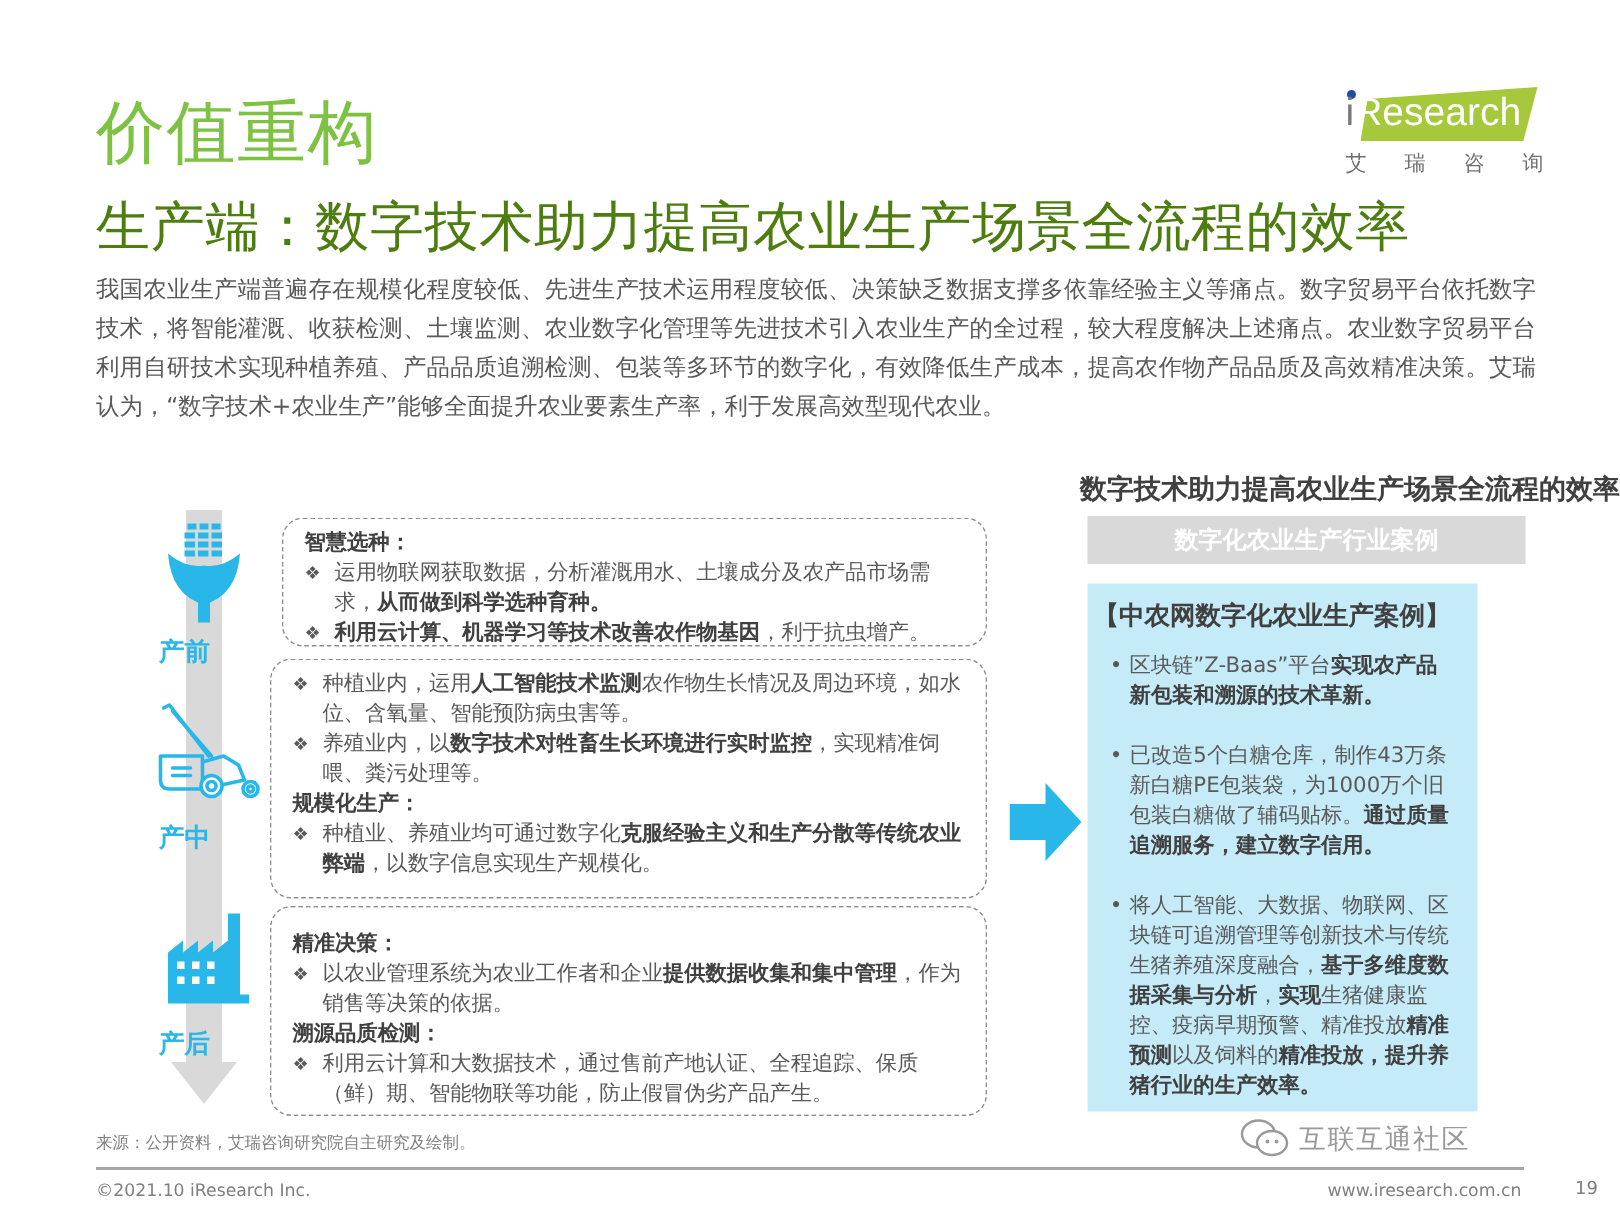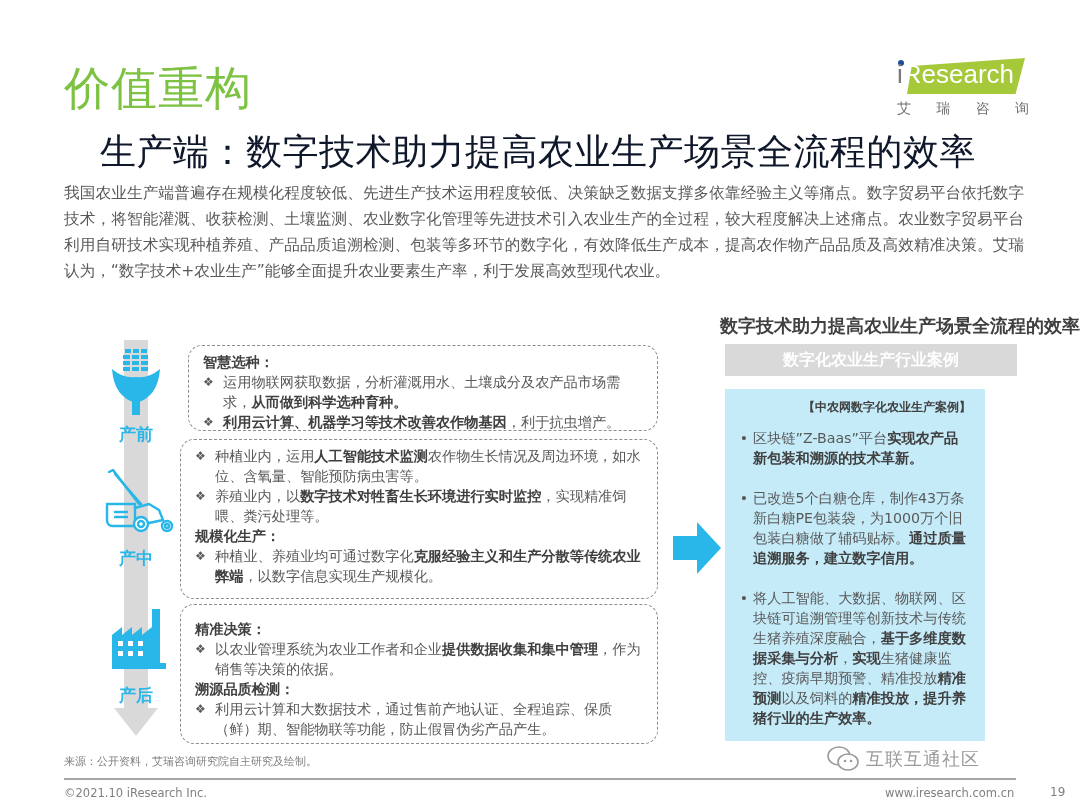--- a/index.html
+++ b/index.html
@@ -5,21 +5,21 @@
   html, body { margin: 0; padding: 0; }
   body {
     width: 1080px; height: 810px; background: #ffffff; position: relative; overflow: hidden;
     font-family: "DejaVu Sans", "Liberation Sans", sans-serif; color: #595959;
   }
   .abs { position: absolute; }
   .section-title {
     left: 64px; top: 58px; font-size: 46px; color: #7dc242; letter-spacing: 1px; line-height: 60px;
   }
   .sub-title {
-    left: 64px; top: 128px; font-size: 36px; color: #0f172a; line-height: 48px; letter-spacing: 0.5px; margin-left: 36px;
+    left: 64px; top: 128px; font-size: 36px; color: #4d7c0f; line-height: 48px; letter-spacing: 0.5px;
   }
   .logo { left: 893px; top: 56px; width: 140px; height: 70px; }
   .logo-band {
     position: absolute; left: 14px; top: 2px; width: 118px; height: 36px; background: #a6c83b;
     clip-path: polygon(4% 22%, 100% 0, 92% 100%, 0 100%);
   }
   .logo-text {
     position: absolute; left: 4px; top: 3px; font-size: 26px; color: #ffffff; font-family: "Liberation Sans", sans-serif;
     letter-spacing: 0px;
   }
@@ -36,41 +36,41 @@
     left: 0; width: 1080px; top: 314px; text-align: right; font-size: 18px; font-weight: bold; color: #404040;
   }
   .flow-bar {
     left: 124px; top: 340px; width: 24px; height: 370px; background: #d9d9d9;
   }
   .flow-arrow {
     left: 114px; top: 708px; width: 0; height: 0;
     border-left: 22px solid transparent; border-right: 22px solid transparent; border-top: 28px solid #d9d9d9;
   }
   .stage-label {
-    font-size: 17px; font-weight: bold; color: #29b6e8; width: 60px; text-align: center;
+    font-size: 17px; font-weight: bold; color: #29b6e8; width: 60px; 
   }
   .stage-icon { color: #29b6e8; }
   .dbox {
     border: 1.6px dashed #8c8c8c; border-radius: 14px; box-sizing: border-box; padding: 6px 14px 6px 14px;
     font-size: 14.2px; line-height: 20px; color: #595959;
   }
   .dbox .h { font-weight: bold; color: #404040; }
   .dbox .b { font-weight: bold; color: #404040; }
   .bullet { display: flex; }
   .bullet .mk { width: 20px; flex: 0 0 20px; color: #595959; font-size: 12px; }
   .big-arrow { left: 673px; top: 522px; width: 48px; height: 52px; }
   .case-header {
     left: 725px; top: 344px; width: 292px; height: 32px; background: #d9d9d9; color: #ffffff;
     font-size: 16px; font-weight: bold; text-align: center; line-height: 32px;
   }
   .case-box {
     left: 725px; top: 389px; width: 260px; height: 352px; background: #c5ebf8; box-sizing: border-box;
     padding: 10px 14px 0 10px;
   }
-  .case-title { font-size: 12px; font-weight: bold; color: #404040; text-align: right; margin-bottom: 12px; margin-left: -6px; }
+  .case-title { font-size: 17px; font-weight: bold; color: #404040; text-align: left; margin-bottom: 12px; margin-left: -6px; }
   .case-item { display: flex; font-size: 14.2px; line-height: 20px; color: #595959; margin-bottom: 20px; }
   .case-item .dot { width: 18px; flex: 0 0 18px; text-align: center; }
   .case-item .b { font-weight: bold; color: #404040; }
   .source { left: 64px; top: 754px; font-size: 11px; color: #7f7f7f; }
   .footer-line { left: 64px; top: 778px; width: 952px; height: 1.5px; background: #a6a6a6; }
   .copyright { left: 64px; top: 786px; font-size: 11.5px; color: #7f7f7f; }
   .site { left: 885px; top: 786px; font-size: 11.5px; color: #7f7f7f; }
   .page-num { left: 1050px; top: 785px; font-size: 12px; color: #7f7f7f; }
   .watermark { left: 826px; top: 744px; font-size: 18px; color: #9a9a9a; letter-spacing: 1px; display: flex; align-items: center; }
   .wm-icon { width: 34px; height: 30px; margin-right: 6px; }

